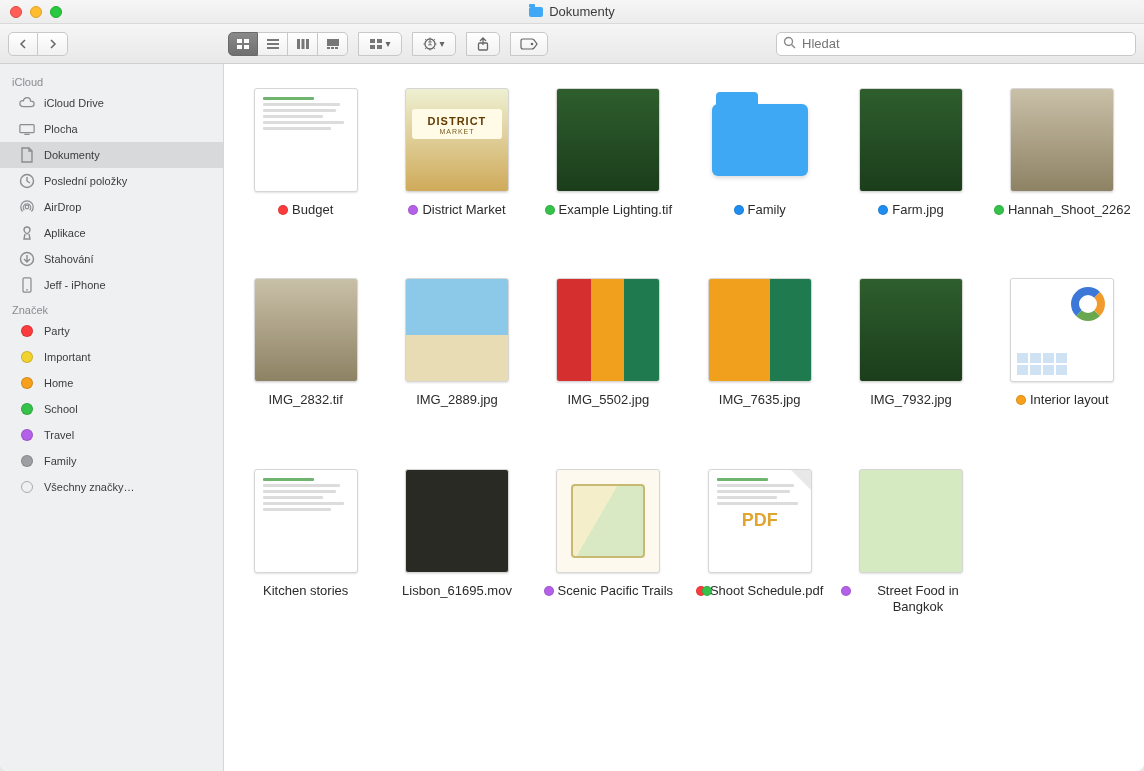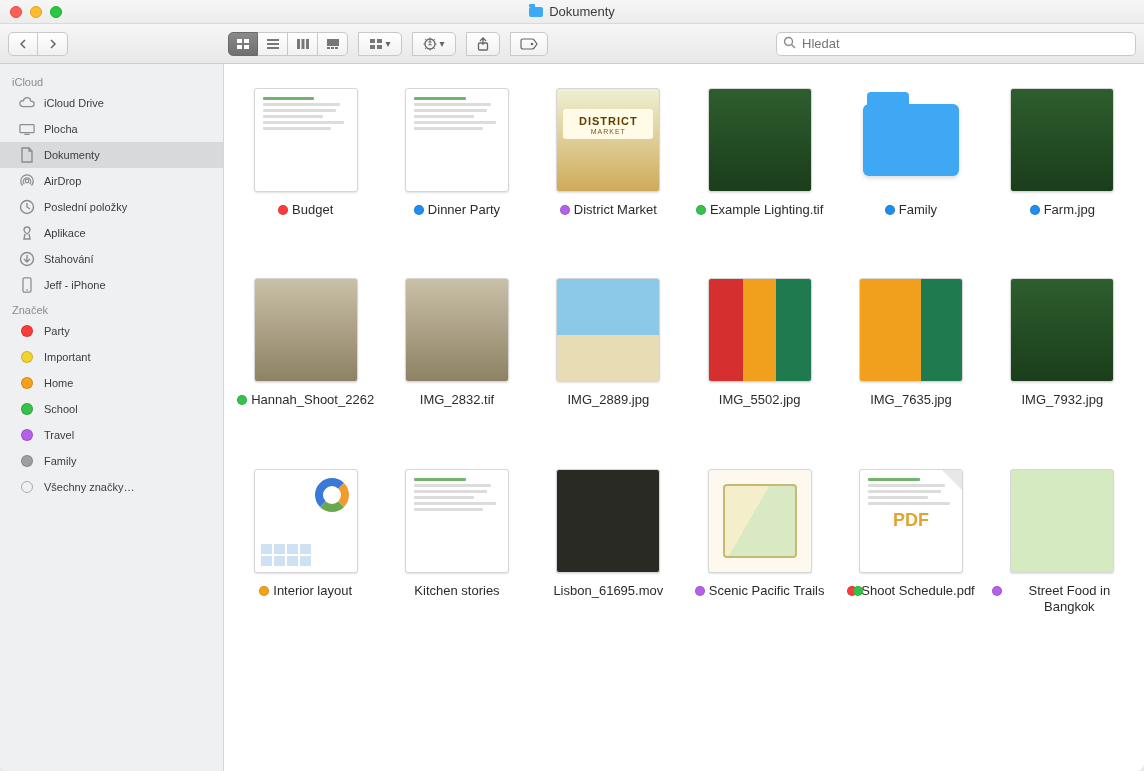--- a/index.html
+++ b/index.html
@@ -286,40 +286,40 @@
         <span class="sb-ico">
           <svg viewBox="0 0 14 16">
             <path d="M2 1 L9 1 L12 4 L12 15 L2 15 Z" stroke="#8b8d8f" stroke-width="1.4" fill="none"></path>
             <path d="M9 1 L9 4 L12 4" stroke="#8b8d8f" stroke-width="1.4" fill="none"></path>
           </svg>
         </span>
         <span>Dokumenty</span>
       </div>
       <div class="sb-item">
         <span class="sb-ico">
+          <svg viewBox="0 0 16 16">
+            <circle cx="8" cy="8" r="6.5" stroke="#8b8d8f" stroke-width="1.4" fill="none"></circle>
+            <path d="M8 4 L8 8 L11 10" stroke="#8b8d8f" stroke-width="1.4" fill="none"></path>
+          </svg>
+        </span>
+        <span>Poslední položky</span>
+      </div>
+      <div class="sb-item">
+        <span class="sb-ico">
           <svg viewBox="0 0 18 16">
             <circle cx="9" cy="8" r="2" stroke="#8b8d8f" stroke-width="1.4" fill="none"></circle>
             <path d="M4 13 A7 7 0 1 1 14 13" stroke="#8b8d8f" stroke-width="1.4" fill="none"></path>
             <path d="M6 11.5 A4.2 4.2 0 1 1 12 11.5" stroke="#8b8d8f" stroke-width="1.4" fill="none"></path>
           </svg>
         </span>
         <span>AirDrop</span>
       </div>
       <div class="sb-item">
         <span class="sb-ico">
           <svg viewBox="0 0 16 16">
-            <circle cx="8" cy="8" r="6.5" stroke="#8b8d8f" stroke-width="1.4" fill="none"></circle>
-            <path d="M8 4 L8 8 L11 10" stroke="#8b8d8f" stroke-width="1.4" fill="none"></path>
-          </svg>
-        </span>
-        <span>Poslední položky</span>
-      </div>
-      <div class="sb-item">
-        <span class="sb-ico">
-          <svg viewBox="0 0 16 16">
             <path d="M8 2 Q5 2 5 5 Q5 7 8 9 Q11 7 11 5 Q11 2 8 2 Z" stroke="#8b8d8f" stroke-width="1.4" fill="none"></path>
             <path d="M6 9 L5 14 L11 14 L10 9" stroke="#8b8d8f" stroke-width="1.4" fill="none"></path>
           </svg>
         </span>
         <span>Aplikace</span>
       </div>
       <div class="sb-item">
         <span class="sb-ico">
           <svg viewBox="0 0 16 16">
             <circle cx="8" cy="8" r="6.5" stroke="#8b8d8f" stroke-width="1.4" fill="none"></circle>
@@ -390,36 +390,20 @@
               <span></span>
               <span></span>
               <span></span>
               <span></span>
               <span></span>
             </div>
           </div>
           <div class="label">
             <span class="ltag" style="background: rgb(252, 60, 60);"></span>
             <span>Budget</span>
-          </div>
-        </div>
-        <div class="cell">
-          <div class="thumb doc">
-            <div class="doc-lines">
-              <span></span>
-              <span></span>
-              <span></span>
-              <span></span>
-              <span></span>
-              <span></span>
-            </div>
-          </div>
-          <div class="label">
-            <span class="ltag" style="background: rgb(31, 140, 240);"></span>
-            <span>Dinner Party</span>
           </div>
         </div>
         <div class="cell">
           <div class="thumb img" style="background: linear-gradient(rgb(238, 240, 210), rgb(207, 170, 90));">
             <div class="district"><b>DISTRICT</b><small>MARKET</small></div>
           </div>
           <div class="label">
             <span class="ltag" style="background: rgb(181, 96, 232);"></span>
             <span>District Market</span>
           </div>

